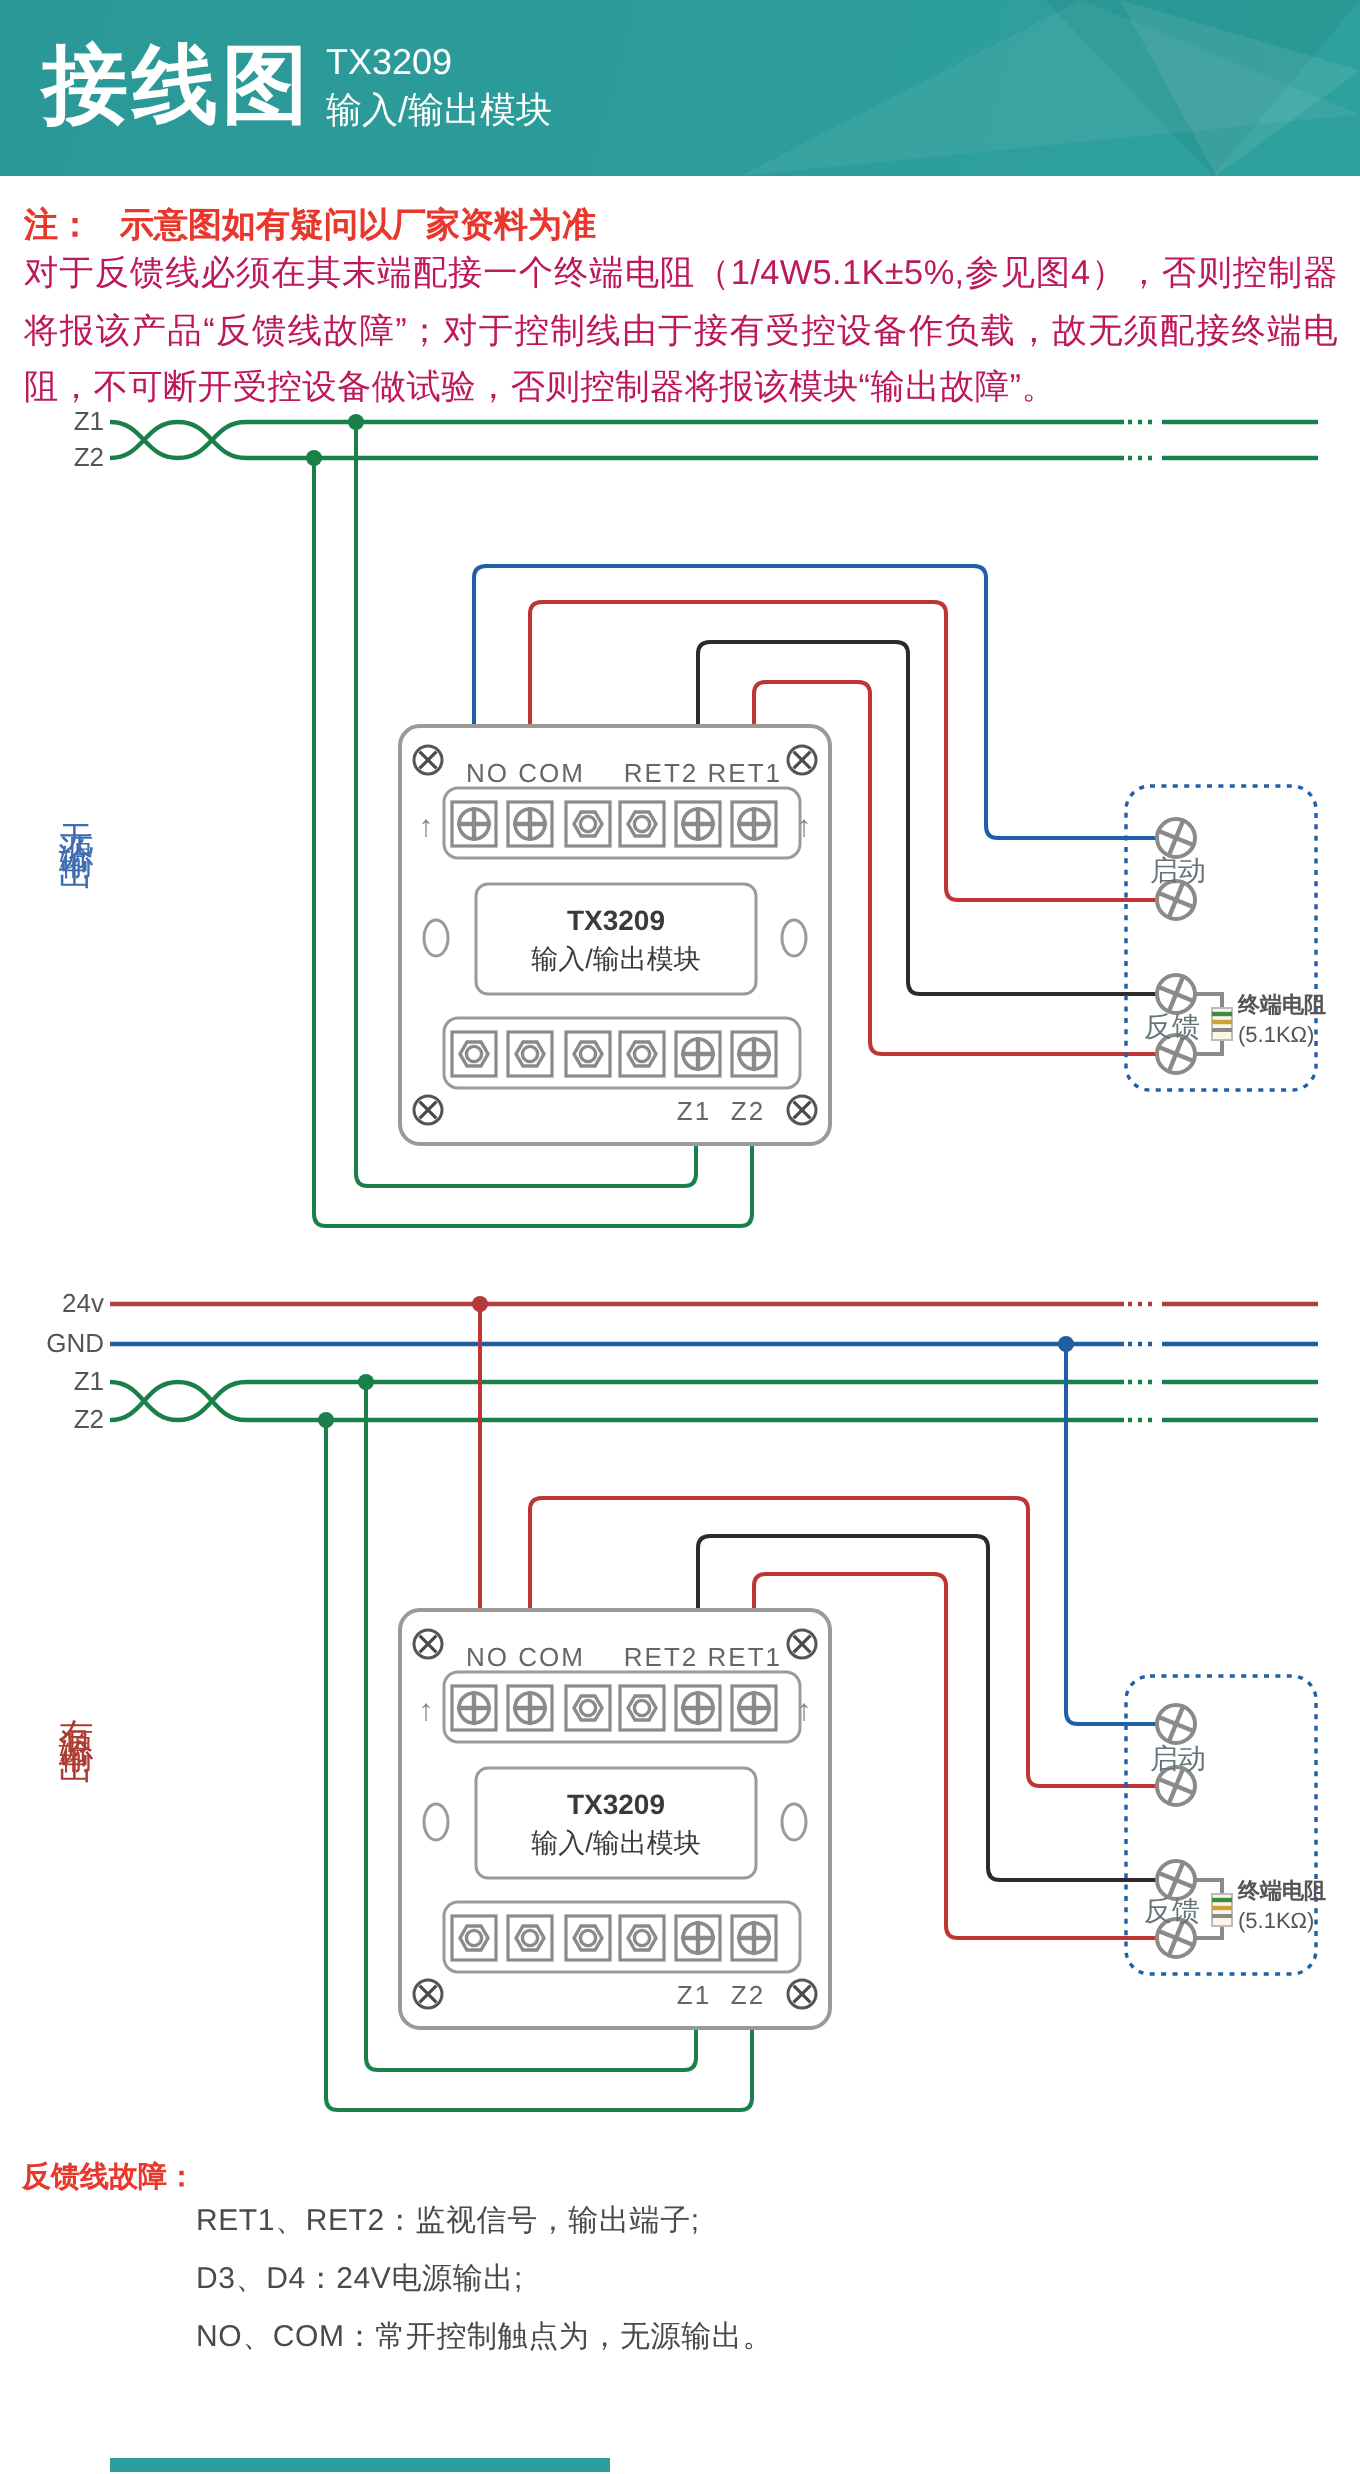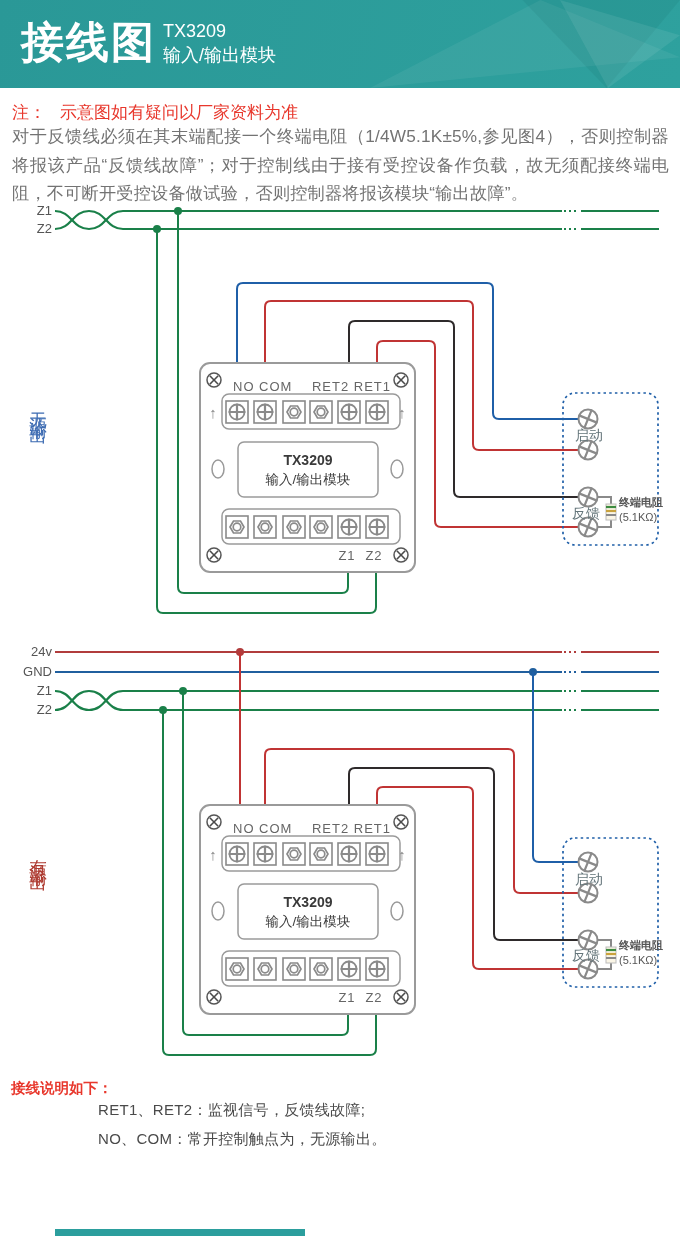--- a/index.html
+++ b/index.html
@@ -10,24 +10,24 @@
   .banner{position:absolute;left:0;top:0;width:680px;height:88px;
           background:linear-gradient(105deg,#2a9897,#2ea19e);overflow:hidden;}
   .banner .tri{position:absolute;top:0;height:88px;}
   .tri-a{left:370px;width:310px;background:rgba(255,255,255,.06);clip-path:polygon(0 100%,55% 0,100% 65%);}
   .tri-b{left:470px;width:210px;background:rgba(0,50,50,.07);clip-path:polygon(25% 0,100% 0,65% 100%);}
   .tri-c{left:560px;width:120px;background:rgba(255,255,255,.08);clip-path:polygon(0 0,100% 40%,40% 100%);}
   .banner-title{position:absolute;left:21px;top:14px;font-size:43px;font-weight:bold;color:#fff;letter-spacing:2px;}
   .banner-sub{position:absolute;left:163px;top:19px;color:#fff;font-size:18px;line-height:24px;}
 
   
-  .note-line{position:absolute;left:12px;top:101px;font-size:17px;font-weight:normal;color:#e8372c;}
+  .note-line{position:absolute;left:12px;top:101px;font-size:17px;font-weight:bold;color:#e8372c;}
   .note-line .note-label{margin-right:14px;}
   .note-body{position:absolute;left:12px;top:122px;width:657px;font-size:17.2px;
-             line-height:28.5px;color:#737373;text-align:justify;letter-spacing:.2px;}
+             line-height:28.5px;color:#be185d;text-align:justify;letter-spacing:.2px;}
 
   
   .vlabel{position:absolute;writing-mode:vertical-rl;text-orientation:upright;
           font-size:17.5px;letter-spacing:5px;font-weight:500;}
   .vlabel.passive{left:26px;top:398px;color:#3f6db3;}
   .vlabel.active{left:26px;top:845px;color:#ae3b31;}
 
   svg{position:absolute;left:0;}
   svg text{font-family:"Liberation Sans","DejaVu Sans",sans-serif;}
 
@@ -259,20 +259,21 @@
       <use href="#dt" x="588" y="255"></use>
       <use href="#dt" x="588" y="302"></use>
       <use href="#dt" x="588" y="331"></use>
       <text x="589" y="246" text-anchor="middle" class="dev-lab">启动</text>
       <text x="586" y="322" text-anchor="middle" class="dev-lab">反馈</text>
       <text x="619" y="311" class="res-lab">终端电阻</text>
       <text x="619" y="326" class="res-val">(5.1KΩ)</text>
     </g>
   </svg>
 
-  <div class="legend-title">接线说明如下：</div>
+  <div class="legend-title">反馈线故障：</div>
   <div class="legend-items">
-    <div>RET1、RET2：监视信号，反馈线故障;</div>
+    <div>RET1、RET2：监视信号，输出端子;</div>
+    <div>D3、D4：24V电源输出;</div>
     <div>NO、COM：常开控制触点为，无源输出。</div>
   </div>
 
   <div class="bottom-bar"></div>
 </div>
 
 </body></html>

